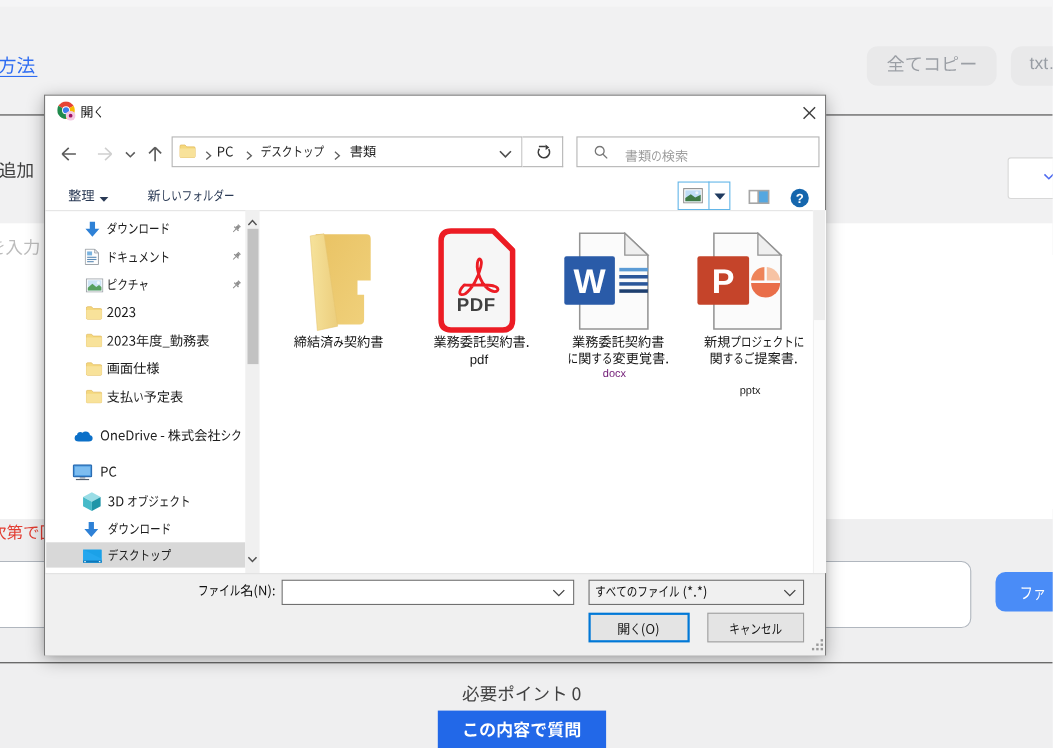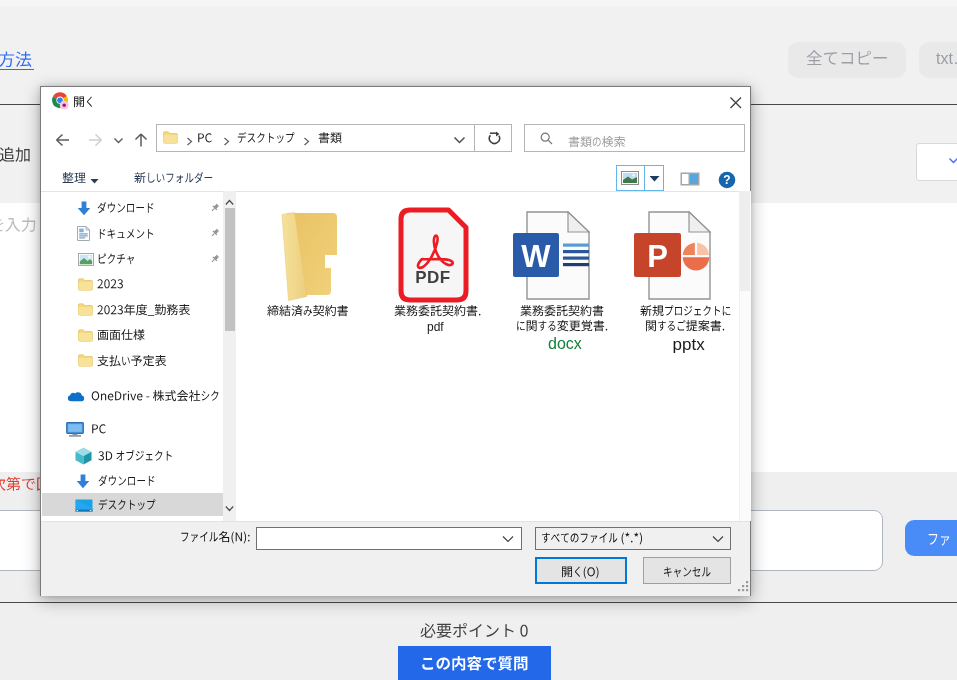--- a/index.html
+++ b/index.html
@@ -310,39 +310,39 @@
 <rect x="51" y="52" width="26" height="3.2" fill="#1e3f6f"></rect>
 <rect x="1" y="22" width="46" height="44" rx="2" fill="#2a5ba8"></rect>
 <text x="24" y="55.5" text-anchor="middle" font-family="Liberation Sans" font-weight="bold" font-size="31" fill="#fff">W</text>
 </svg>
 <svg style="position:absolute;left:479.0px;top:214.8px;overflow:visible" width="86" height="18">
       <path transform="translate(0,13.2)" d="M3.3 -7.1C3.6 -6.7 3.8 -6.2 3.9 -5.9H1.3V-5.1H5.5V-4.3H1.9V-3.6H5.5V-2.7H0.8V-1.9H4.7C3.6 -1.1 2.0 -0.3 0.4 0.0C0.6 0.2 0.9 0.5 1.0 0.8C2.6 0.3 4.4 -0.6 5.5 -1.6V1.0H6.4V-1.7C7.6 -0.6 9.3 0.3 11.0 0.8C11.1 0.6 11.4 0.2 11.6 0.0C10.0 -0.3 8.4 -1.0 7.2 -1.9H11.3V-2.7H6.4V-3.6H10.2V-4.3H6.4V-5.1H10.8V-5.9H8.1C8.3 -6.3 8.6 -6.7 8.8 -7.2L8.8 -7.2H11.2V-7.9H9.4C9.7 -8.4 10.1 -9.1 10.4 -9.7L9.5 -9.9C9.3 -9.4 8.9 -8.6 8.6 -8.1L9.0 -7.9H7.6V-10.1H6.7V-7.9H5.3V-10.1H4.4V-7.9H3.0L3.6 -8.2C3.4 -8.7 3.0 -9.4 2.5 -10.0L1.8 -9.7C2.1 -9.2 2.6 -8.4 2.7 -7.9H0.8V-7.2H3.8ZM7.8 -7.2C7.6 -6.8 7.4 -6.3 7.2 -5.9L7.3 -5.9H4.5L4.8 -6.0C4.8 -6.3 4.5 -6.8 4.2 -7.2Z M19.1 -10.1C18.6 -8.9 17.7 -7.8 16.8 -7.1C17.0 -7.0 17.4 -6.8 17.5 -6.6C17.8 -6.9 18.1 -7.1 18.4 -7.5C18.7 -6.9 19.2 -6.4 19.6 -6.0C19.0 -5.6 18.3 -5.3 17.5 -5.1L17.7 -5.7L17.1 -5.9L17.0 -5.9H16.1L16.5 -6.4C16.3 -6.6 15.9 -6.9 15.5 -7.1C16.3 -7.7 17.0 -8.4 17.5 -9.1L16.9 -9.5L16.8 -9.5H12.7V-8.7H16.1C15.8 -8.3 15.3 -7.8 14.9 -7.5C14.5 -7.7 14.0 -7.9 13.7 -8.1L13.1 -7.5C14.0 -7.1 15.2 -6.4 15.8 -5.9H12.6V-5.1H14.4C13.9 -3.8 13.2 -2.5 12.4 -1.8C12.6 -1.6 12.8 -1.2 12.9 -1.0C13.6 -1.7 14.2 -2.8 14.7 -3.9V-0.1C14.7 0.0 14.6 0.1 14.5 0.1C14.3 0.1 13.8 0.1 13.3 0.1C13.5 0.3 13.6 0.7 13.6 0.9C14.3 0.9 14.8 0.9 15.1 0.8C15.4 0.6 15.5 0.4 15.5 -0.1V-5.1H16.7C16.5 -4.3 16.3 -3.6 16.0 -3.1L16.7 -2.8C16.9 -3.3 17.1 -4.0 17.4 -4.7C17.5 -4.5 17.6 -4.3 17.7 -4.2C18.7 -4.5 19.6 -4.9 20.3 -5.4C21.1 -4.9 22.1 -4.5 23.1 -4.2C23.2 -4.4 23.4 -4.8 23.7 -4.9C22.7 -5.2 21.8 -5.5 21.0 -6.0C21.6 -6.6 22.1 -7.2 22.5 -8.1H23.4V-8.8H19.4C19.6 -9.2 19.8 -9.5 19.9 -9.9ZM19.6 -4.5C19.5 -4.1 19.5 -3.7 19.4 -3.3H17.3V-2.6H19.2C18.8 -1.3 18.1 -0.3 16.4 0.3C16.6 0.4 16.8 0.8 16.9 1.0C18.9 0.2 19.7 -1.0 20.1 -2.6H22.2C22.0 -0.9 21.8 -0.2 21.6 -0.0C21.5 0.1 21.4 0.1 21.2 0.1C21.0 0.1 20.5 0.1 20.0 0.0C20.1 0.3 20.2 0.6 20.2 0.9C20.8 0.9 21.3 0.9 21.6 0.9C21.9 0.9 22.1 0.8 22.3 0.6C22.7 0.2 22.9 -0.7 23.1 -3.0C23.1 -3.1 23.1 -3.3 23.1 -3.3H20.3C20.4 -3.7 20.4 -4.1 20.5 -4.5ZM20.3 -6.5C19.7 -6.9 19.3 -7.5 18.9 -8.1H21.5C21.2 -7.4 20.8 -6.9 20.3 -6.5Z M33.4 -10.1C31.6 -9.7 28.3 -9.4 25.5 -9.3C25.6 -9.2 25.7 -8.8 25.7 -8.6C26.9 -8.7 28.2 -8.7 29.5 -8.8V-7.6H24.7V-6.9H28.5C27.4 -5.9 25.9 -5.2 24.4 -4.8C24.6 -4.6 24.9 -4.3 25.0 -4.1C26.6 -4.6 28.4 -5.6 29.5 -6.8V-4.6L28.7 -4.8C28.5 -4.4 28.2 -4.0 27.9 -3.5H24.6V-2.8H27.3C26.9 -2.1 26.5 -1.5 26.1 -1.1L27.0 -0.8L27.2 -1.1C27.9 -1.0 28.7 -0.8 29.4 -0.6C28.2 -0.2 26.7 0.1 24.7 0.2C24.9 0.4 25.0 0.7 25.1 1.0C27.5 0.8 29.3 0.4 30.6 -0.3C32.2 0.1 33.5 0.5 34.5 1.0L35.1 0.2C34.2 -0.2 32.9 -0.6 31.5 -0.9C32.1 -1.4 32.6 -2.0 32.9 -2.8H35.5V-3.5H28.9L29.5 -4.5V-4.5H30.4V-6.8C31.6 -5.6 33.3 -4.6 35.0 -4.2C35.1 -4.4 35.4 -4.7 35.6 -4.9C34.1 -5.3 32.5 -6.0 31.5 -6.9H35.3V-7.6H30.4V-8.9C31.8 -9.0 33.1 -9.2 34.1 -9.4ZM28.4 -2.8H31.9C31.6 -2.1 31.1 -1.6 30.5 -1.2C29.6 -1.4 28.6 -1.6 27.7 -1.8Z M37.0 -6.4V-5.7H40.8V-6.4ZM37.1 -9.7V-8.9H40.8V-9.7ZM37.0 -4.8V-4.1H40.8V-4.8ZM36.5 -8.1V-7.3H41.2V-8.1ZM41.1 -4.7 41.2 -3.8 43.5 -4.2V-0.6C43.5 0.5 43.8 0.8 44.8 0.8C45.0 0.8 46.2 0.8 46.4 0.8C47.3 0.8 47.5 0.2 47.6 -1.5C47.4 -1.6 47.0 -1.7 46.8 -1.9C46.7 -0.4 46.7 -0.0 46.3 -0.0C46.1 -0.0 45.1 -0.0 44.9 -0.0C44.5 -0.0 44.4 -0.1 44.4 -0.6V-4.3L47.6 -4.8L47.4 -5.7L44.4 -5.2V-8.4C45.4 -8.7 46.3 -8.9 47.0 -9.2L46.2 -9.9C45.1 -9.4 43.1 -8.9 41.3 -8.6C41.4 -8.4 41.6 -8.1 41.6 -7.9C42.2 -8.0 42.9 -8.1 43.5 -8.2V-5.1ZM37.0 -3.2V0.8H37.8V0.3H40.7V-3.2ZM37.8 -2.5H39.9V-0.5H37.8Z M53.5 -3.9V-3.0H48.8V-2.3H53.4C53.1 -1.4 52.0 -0.4 48.5 0.2C48.7 0.4 48.9 0.8 49.0 1.0C52.4 0.4 53.7 -0.6 54.2 -1.7C55.1 -0.1 56.6 0.7 59.0 1.0C59.1 0.7 59.4 0.3 59.6 0.1C57.2 -0.1 55.6 -0.8 54.8 -2.3H59.3V-3.0H54.4V-3.9ZM50.8 -10.1V-9.1H48.9V-8.4H50.8V-7.3H49.0V-6.6H50.8V-5.2L48.6 -4.9L48.7 -4.2C50.1 -4.3 51.9 -4.6 53.7 -4.9L53.7 -5.6L51.7 -5.3V-6.6H53.5V-7.3H51.7V-8.4H53.6V-9.1H51.7V-10.1ZM53.9 -9.5V-8.7H55.6C55.5 -6.8 55.1 -5.5 53.5 -4.8C53.7 -4.6 54.0 -4.3 54.1 -4.1C55.9 -5.0 56.3 -6.5 56.5 -8.7H58.3C58.2 -6.3 58.1 -5.4 57.9 -5.2C57.8 -5.1 57.7 -5.1 57.5 -5.1C57.3 -5.1 56.8 -5.1 56.3 -5.1C56.5 -4.9 56.6 -4.6 56.6 -4.3C57.1 -4.3 57.6 -4.3 57.9 -4.3C58.2 -4.3 58.4 -4.4 58.6 -4.7C58.9 -5.0 59.1 -6.1 59.2 -9.1C59.2 -9.3 59.2 -9.5 59.2 -9.5Z M66.1 -4.9C66.8 -4.1 67.5 -2.9 67.8 -2.1L68.6 -2.5C68.3 -3.3 67.5 -4.5 66.9 -5.3ZM63.7 -3.0C64.0 -2.3 64.4 -1.3 64.5 -0.7L65.2 -1.0C65.1 -1.6 64.7 -2.5 64.4 -3.3ZM61.1 -3.2C60.9 -2.2 60.7 -1.1 60.3 -0.4C60.5 -0.3 60.9 -0.1 61.0 -0.0C61.4 -0.8 61.7 -1.9 61.9 -3.1ZM66.7 -10.1C66.2 -8.5 65.4 -6.9 64.5 -5.9C64.7 -5.8 65.1 -5.5 65.3 -5.4C65.7 -5.8 66.1 -6.4 66.4 -7.1H70.4C70.2 -2.4 70.0 -0.5 69.6 -0.1C69.5 0.0 69.3 0.1 69.1 0.1C68.8 0.1 68.0 0.1 67.2 0.0C67.4 0.3 67.5 0.6 67.5 0.9C68.2 0.9 69.0 1.0 69.4 0.9C69.8 0.9 70.1 0.8 70.4 0.4C70.9 -0.2 71.1 -2.0 71.3 -7.5C71.3 -7.6 71.3 -7.9 71.3 -7.9H66.8C67.1 -8.5 67.4 -9.2 67.6 -9.9ZM60.4 -4.7 60.5 -3.9 62.5 -4.0V1.0H63.3V-4.1L64.3 -4.1C64.4 -3.9 64.5 -3.6 64.6 -3.4L65.3 -3.8C65.1 -4.4 64.6 -5.4 64.1 -6.2L63.4 -5.9C63.6 -5.6 63.8 -5.2 64.0 -4.8L62.1 -4.8C62.9 -5.8 63.9 -7.2 64.6 -8.4L63.8 -8.7C63.5 -8.1 63.0 -7.3 62.5 -6.5C62.3 -6.8 62.1 -7.1 61.8 -7.3C62.2 -8.0 62.7 -9.0 63.1 -9.8L62.3 -10.1C62.1 -9.4 61.7 -8.5 61.3 -7.8L60.9 -8.1L60.5 -7.5C61.0 -7.0 61.7 -6.4 62.0 -5.8C61.8 -5.4 61.5 -5.1 61.2 -4.7Z M75.1 -0.8H81.0V-0.0H75.1ZM75.1 -1.4V-2.1H81.0V-1.4ZM74.2 -2.7V1.0H75.1V0.6H81.0V1.0H81.9V-2.7ZM72.7 -4.0V-3.3H83.3V-4.0H78.4V-4.7H82.5V-5.3H78.4V-6.0H81.9V-7.3H83.3V-8.0H81.9V-9.3H78.4V-10.1H77.5V-9.3H73.9V-8.7H77.5V-8.0H72.7V-7.3H77.5V-6.6H73.8V-6.0H77.5V-5.3H73.5V-4.7H77.5V-4.0ZM78.4 -8.7H81.0V-8.0H78.4ZM78.4 -6.6V-7.3H81.0V-6.6Z" fill="#1a1a1a"></path>
     </svg>
 <svg style="position:absolute;left:474.9px;top:229.8px;overflow:visible" width="94" height="18">
       <path transform="translate(0,13.2)" d="M4.4 -8.1V-7.1C5.4 -7.0 7.3 -7.0 8.3 -7.1V-8.1C7.4 -7.9 5.4 -7.9 4.4 -8.1ZM4.8 -3.2 4.1 -3.3C4.0 -2.7 3.9 -2.3 3.9 -1.9C3.9 -0.8 4.6 -0.1 6.2 -0.1C7.2 -0.1 8.0 -0.2 8.6 -0.3L8.6 -1.3C7.8 -1.1 7.1 -1.0 6.2 -1.0C4.9 -1.0 4.6 -1.6 4.6 -2.1C4.6 -2.4 4.7 -2.8 4.8 -3.2ZM2.5 -9.0 1.7 -9.1C1.7 -8.9 1.7 -8.5 1.6 -8.3C1.5 -7.3 1.2 -5.2 1.2 -3.5C1.2 -1.8 1.4 -0.5 1.5 0.4L2.2 0.3C2.2 0.2 2.2 0.0 2.2 -0.1C2.2 -0.2 2.2 -0.4 2.3 -0.6C2.3 -1.2 2.7 -2.5 2.9 -3.3L2.5 -3.7C2.4 -3.2 2.1 -2.5 2.0 -1.9C1.9 -2.5 1.9 -3.0 1.9 -3.6C1.9 -5.0 2.2 -7.1 2.4 -8.2C2.4 -8.4 2.5 -8.8 2.5 -9.0Z M20.1 -9.6H16.1V-5.7H19.7V-0.1C19.7 0.0 19.7 0.1 19.5 0.1L18.4 0.1C18.5 -0.1 18.6 -0.2 18.7 -0.3C17.5 -0.5 16.6 -1.1 16.1 -2.0H18.7V-2.7H15.9V-2.8V-3.6H18.5V-4.3H17.1L17.7 -5.3L16.9 -5.5C16.8 -5.2 16.5 -4.7 16.3 -4.3H14.8C14.7 -4.6 14.4 -5.1 14.1 -5.5L13.4 -5.3C13.6 -5.0 13.8 -4.6 14.0 -4.3H12.7V-3.6H15.1V-2.8V-2.7H12.5V-2.0H15.0C14.7 -1.4 14.1 -0.7 12.3 -0.2C12.5 -0.0 12.8 0.2 12.9 0.4C14.5 -0.1 15.2 -0.8 15.6 -1.4C16.2 -0.6 17.1 0.1 18.2 0.4L18.3 0.2C18.4 0.4 18.6 0.7 18.6 1.0C19.3 1.0 19.9 0.9 20.2 0.8C20.5 0.6 20.6 0.4 20.6 -0.1V-9.6ZM14.2 -7.3V-6.3H11.6V-7.3ZM14.2 -8.0H11.6V-8.9H14.2ZM19.7 -7.3V-6.3H17.0V-7.3ZM19.7 -8.0H17.0V-8.9H19.7ZM10.7 -9.6V1.0H11.6V-5.7H15.0V-9.6Z M27.1 -4.5C27.1 -3.3 26.8 -2.8 26.2 -2.8C25.7 -2.8 25.2 -3.2 25.2 -4.0C25.2 -4.7 25.7 -5.2 26.2 -5.2C26.6 -5.2 26.9 -5.0 27.1 -4.5ZM22.5 -7.8 22.5 -6.9C23.7 -7.0 25.4 -7.1 26.8 -7.1L26.8 -5.9C26.6 -6.0 26.4 -6.0 26.2 -6.0C25.3 -6.0 24.5 -5.1 24.5 -3.9C24.5 -2.6 25.3 -1.9 26.1 -1.9C26.4 -1.9 26.7 -2.1 26.9 -2.3C26.5 -1.2 25.7 -0.5 24.4 -0.1L25.0 0.6C27.3 -0.2 27.9 -2.0 27.9 -3.6C27.9 -4.2 27.8 -4.7 27.6 -5.1L27.6 -7.1H27.7C29.1 -7.1 30.0 -7.1 30.5 -7.1L30.5 -8.0C30.1 -8.0 28.9 -8.0 27.7 -8.0H27.6L27.6 -8.7C27.6 -8.9 27.6 -9.4 27.6 -9.5H26.7C26.8 -9.4 26.8 -9.1 26.8 -8.7L26.8 -8.0C25.4 -7.9 23.6 -7.9 22.5 -7.8Z M36.8 -0.4C36.5 -0.3 36.3 -0.3 36.0 -0.3C35.2 -0.3 34.7 -0.7 34.7 -1.3C34.7 -1.7 35.0 -2.0 35.5 -2.0C36.2 -2.0 36.7 -1.3 36.8 -0.4ZM33.5 -8.8 33.5 -7.8C33.7 -7.9 33.9 -7.9 34.1 -7.9C34.7 -8.0 36.6 -8.1 37.1 -8.1C36.6 -7.5 35.4 -6.3 34.9 -5.7C34.3 -5.1 33.1 -3.9 32.3 -3.0L32.8 -2.3C34.0 -3.9 34.9 -4.7 36.5 -4.7C37.7 -4.7 38.6 -3.9 38.6 -2.7C38.6 -1.7 38.2 -1.0 37.4 -0.6C37.3 -1.8 36.7 -2.7 35.5 -2.7C34.6 -2.7 34.0 -2.0 34.0 -1.2C34.0 -0.2 34.8 0.5 36.1 0.5C38.2 0.5 39.4 -0.7 39.4 -2.7C39.4 -4.3 38.3 -5.5 36.7 -5.5C36.2 -5.5 35.8 -5.4 35.3 -5.2C36.1 -6.0 37.4 -7.4 37.9 -7.9C38.1 -8.0 38.2 -8.2 38.4 -8.4L38.0 -9.0C37.9 -9.0 37.7 -9.0 37.5 -9.0C37.0 -8.9 34.7 -8.8 34.2 -8.8C34.0 -8.8 33.7 -8.8 33.5 -8.8Z M49.4 -7.1C50.2 -6.3 51.1 -5.3 51.5 -4.7L52.3 -5.1C51.9 -5.8 50.9 -6.8 50.1 -7.5ZM43.4 -7.4C43.0 -6.7 42.2 -5.8 41.3 -5.3C41.5 -5.2 41.8 -4.9 42.0 -4.8C42.9 -5.3 43.7 -6.3 44.2 -7.2ZM46.3 -10.1V-8.9H41.6V-8.0H45.4V-8.0C45.4 -7.0 45.3 -5.6 43.5 -4.6C43.7 -4.5 44.1 -4.2 44.2 -4.0C46.1 -5.1 46.3 -6.7 46.3 -8.0V-8.0H48.0V-5.4C48.0 -5.3 47.9 -5.2 47.7 -5.2C47.6 -5.2 47.1 -5.2 46.5 -5.2C46.6 -5.0 46.7 -4.7 46.7 -4.4C47.5 -4.4 48.1 -4.4 48.4 -4.6C48.7 -4.7 48.8 -4.9 48.8 -5.4V-8.0H52.1V-8.9H47.3V-10.1ZM45.5 -4.7C44.8 -3.7 43.5 -2.7 41.7 -1.9C41.8 -1.8 42.1 -1.5 42.2 -1.3C43.0 -1.6 43.7 -2.0 44.3 -2.4C44.8 -1.8 45.3 -1.3 46.0 -0.9C44.6 -0.3 43.0 0.0 41.4 0.2C41.5 0.4 41.7 0.8 41.8 1.0C43.6 0.7 45.3 0.3 46.8 -0.4C48.2 0.3 49.9 0.8 51.8 1.0C51.9 0.7 52.1 0.4 52.3 0.1C50.6 0.0 49.0 -0.3 47.8 -0.9C48.8 -1.5 49.7 -2.3 50.3 -3.4L49.8 -3.8L49.6 -3.7H45.8C46.1 -4.0 46.3 -4.2 46.5 -4.5ZM45.0 -2.9 45.0 -3.0H49.0C48.5 -2.3 47.7 -1.8 46.9 -1.3C46.1 -1.8 45.4 -2.3 45.0 -2.9Z M55.8 -2.9 55.1 -2.5C55.5 -1.8 56.0 -1.3 56.6 -0.9C55.8 -0.4 54.8 -0.1 53.4 0.2C53.6 0.4 53.8 0.8 53.9 1.0C55.5 0.6 56.6 0.2 57.4 -0.3C59.0 0.5 61.2 0.8 64.0 0.9C64.1 0.6 64.3 0.2 64.4 0.0C61.7 -0.0 59.7 -0.2 58.1 -0.9C58.7 -1.5 59.1 -2.2 59.2 -3.0H63.3V-7.6H59.3V-8.6H64.0V-9.4H53.6V-8.6H58.4V-7.6H54.7V-3.0H58.3C58.1 -2.4 57.8 -1.8 57.3 -1.4C56.7 -1.8 56.2 -2.2 55.8 -2.9ZM55.5 -4.9H58.4V-4.5C58.4 -4.2 58.4 -3.9 58.4 -3.7H55.5ZM59.3 -3.7C59.3 -3.9 59.3 -4.2 59.3 -4.4V-4.9H62.4V-3.7ZM55.5 -6.9H58.4V-5.7H55.5ZM59.3 -6.9H62.4V-5.7H59.3Z M68.4 -4.5H73.3V-3.7H68.4ZM68.4 -3.1H73.3V-2.2H68.4ZM68.4 -5.9H73.3V-5.1H68.4ZM67.5 -6.6V-1.6H69.0C68.7 -0.6 67.8 -0.1 65.3 0.2C65.5 0.4 65.7 0.8 65.8 1.0C68.6 0.6 69.6 -0.1 69.9 -1.6H71.6V-0.2C71.6 0.6 71.9 0.9 73.0 0.9C73.3 0.9 74.7 0.9 75.0 0.9C75.9 0.9 76.2 0.6 76.3 -0.9C76.0 -1.0 75.6 -1.1 75.5 -1.2C75.4 -0.1 75.3 0.1 74.9 0.1C74.6 0.1 73.4 0.1 73.1 0.1C72.6 0.1 72.5 0.0 72.5 -0.2V-1.6H74.2V-6.6ZM69.7 -9.8C70.1 -9.3 70.4 -8.6 70.6 -8.2H68.1L68.5 -8.4C68.3 -8.8 67.8 -9.5 67.4 -9.9L66.6 -9.5C67.0 -9.1 67.4 -8.6 67.7 -8.2H65.8V-5.8H66.7V-7.4H75.0V-5.8H75.9V-8.2H73.8C74.2 -8.6 74.7 -9.1 75.0 -9.7L74.1 -10.0C73.8 -9.4 73.3 -8.7 72.8 -8.2H70.6L71.4 -8.5C71.2 -8.9 70.8 -9.6 70.5 -10.1Z M79.9 -0.8H85.8V-0.0H79.9ZM79.9 -1.4V-2.1H85.8V-1.4ZM79.0 -2.7V1.0H79.9V0.6H85.8V1.0H86.7V-2.7ZM77.5 -4.0V-3.3H88.1V-4.0H83.2V-4.7H87.3V-5.3H83.2V-6.0H86.7V-7.3H88.1V-8.0H86.7V-9.3H83.2V-10.1H82.3V-9.3H78.7V-8.7H82.3V-8.0H77.5V-7.3H82.3V-6.6H78.6V-6.0H82.3V-5.3H78.3V-4.7H82.3V-4.0ZM83.2 -8.7H85.8V-8.0H83.2ZM83.2 -6.6V-7.3H85.8V-6.6Z M90.5 0.2C90.9 0.2 91.3 -0.2 91.3 -0.7C91.3 -1.2 90.9 -1.5 90.5 -1.5C90.0 -1.5 89.7 -1.2 89.7 -0.7C89.7 -0.2 90.0 0.2 90.5 0.2Z" fill="#1a1a1a"></path>
     </svg>
-<div class="abs" style="left:507px;top:248px;width:40px;font-size:16px;color:#15803d;">docx</div>
+<div class="abs" style="left:507px;top:248px;width:40px;font-size:10px;color:#701a75;">docx</div>
 <svg class="abs" style="left:592px;top:124px" width="84" height="92" viewBox="0 0 84 92">
 <path d="M16,1 H56 L77,21 V88 H16 Z" fill="#fbfbfb" stroke="#949494" stroke-width="1.4"></path>
 <path d="M56,1 V21 H77 Z" fill="#efefef" stroke="#949494" stroke-width="1.2"></path>
 <g transform="translate(63,45)">
 <path d="M-13.2,1.2 A13.2,13.2 0 0 0 13.2,1.2 Z" fill="#e96e49"></path>
 <path d="M-1.1,-13.2 A13.2,13.2 0 0 0 -13.2,-1.1 L-1.1,-1.1 Z" fill="#ee8459"></path>
 <path d="M1.1,-13.2 A13.2,13.2 0 0 1 13.2,-1.1 L1.1,-1.1 Z" fill="#f7c3a4"></path>
 </g>
 <rect x="1" y="22" width="47" height="44" rx="2" fill="#c5442a"></rect>
 <text x="24.5" y="55.5" text-anchor="middle" font-family="Liberation Sans" font-weight="bold" font-size="31" fill="#fff">P</text>
 </svg>
 <svg style="position:absolute;left:598.9px;top:214.8px;overflow:visible" width="93" height="18">
       <path transform="translate(0,13.2)" d="M1.5 -7.8C1.7 -7.3 1.9 -6.6 1.9 -6.1L2.7 -6.3C2.6 -6.8 2.4 -7.5 2.2 -8.0ZM4.5 -8.0C4.4 -7.5 4.1 -6.8 3.9 -6.3L4.7 -6.1C4.9 -6.6 5.1 -7.2 5.4 -7.8ZM10.6 -9.9C9.9 -9.6 8.5 -9.2 7.3 -8.9L6.6 -9.1V-4.9C6.6 -3.2 6.5 -1.1 4.9 0.4C5.1 0.5 5.4 0.8 5.6 1.0C7.2 -0.7 7.5 -3.1 7.5 -4.9V-5.2H9.3V0.9H10.2V-5.2H11.5V-6.0H7.5V-8.2C8.8 -8.4 10.3 -8.8 11.4 -9.3ZM3.0 -10.0V-8.8H0.7V-8.1H6.0V-8.8H3.8V-10.0ZM0.6 -6.1V-5.3H3.0V-4.1H0.6V-3.3H2.8C2.2 -2.2 1.2 -1.1 0.3 -0.6C0.5 -0.4 0.8 -0.1 0.9 0.1C1.6 -0.5 2.4 -1.3 3.0 -2.2V0.9H3.8V-2.1C4.3 -1.7 4.9 -1.1 5.2 -0.8L5.7 -1.5C5.5 -1.7 4.3 -2.7 3.8 -3.0V-3.3H6.1V-4.1H3.8V-5.3H6.2V-6.1Z M18.6 -6.9H22.0V-5.7H18.6ZM18.6 -4.9H22.0V-3.7H18.6ZM18.6 -8.8H22.0V-7.6H18.6ZM14.5 -10.0V-8.1H12.8V-7.3H14.5V-5.8V-5.3H12.5V-4.5H14.5C14.4 -2.8 14.0 -1.0 12.5 0.2C12.7 0.3 12.9 0.6 13.1 0.8C14.3 -0.2 14.8 -1.5 15.1 -2.9C15.7 -2.2 16.4 -1.3 16.7 -0.8L17.3 -1.5C17.0 -1.9 15.8 -3.3 15.3 -3.8L15.3 -4.5H17.3V-5.3H15.4V-5.8V-7.3H17.1V-8.1H15.4V-10.0ZM17.7 -9.6V-2.9H18.7C18.5 -1.4 18.0 -0.3 16.1 0.3C16.3 0.4 16.6 0.7 16.7 0.9C18.7 0.2 19.3 -1.1 19.5 -2.9H20.6V-0.4C20.6 0.5 20.8 0.7 21.6 0.7C21.8 0.7 22.4 0.7 22.6 0.7C23.3 0.7 23.5 0.3 23.6 -1.3C23.4 -1.4 23.0 -1.5 22.8 -1.6C22.8 -0.2 22.8 -0.0 22.5 -0.0C22.4 -0.0 21.8 -0.0 21.7 -0.0C21.5 -0.0 21.4 -0.1 21.4 -0.4V-2.9H22.9V-9.6Z M31.7 -8.6C31.7 -9.1 32.0 -9.4 32.4 -9.4C32.7 -9.4 33.0 -9.1 33.0 -8.6C33.0 -8.2 32.7 -7.8 32.4 -7.8C32.0 -7.8 31.7 -8.2 31.7 -8.6ZM31.3 -8.6C31.3 -8.5 31.3 -8.4 31.3 -8.2L31.0 -8.2C30.6 -8.2 26.8 -8.2 26.2 -8.2C25.9 -8.2 25.5 -8.3 25.2 -8.3V-7.2C25.5 -7.2 25.8 -7.3 26.2 -7.3C26.8 -7.3 30.6 -7.3 31.1 -7.3C31.0 -6.1 30.5 -4.5 29.9 -3.4C29.1 -2.1 28.0 -1.1 26.1 -0.5L26.8 0.4C28.5 -0.3 29.7 -1.4 30.5 -2.8C31.3 -4.0 31.8 -6.0 32.0 -7.2L32.0 -7.3C32.1 -7.3 32.2 -7.3 32.4 -7.3C33.0 -7.3 33.4 -7.9 33.4 -8.6C33.4 -9.4 33.0 -10.0 32.4 -10.0C31.8 -10.0 31.3 -9.4 31.3 -8.6Z M35.0 -8.2C35.0 -7.9 35.0 -7.6 35.0 -7.3C35.0 -6.8 35.0 -1.9 35.0 -1.4C35.0 -1.0 35.0 -0.1 35.0 0.1H35.8L35.8 -0.6H41.0L41.0 0.1H41.9C41.8 -0.0 41.8 -1.0 41.8 -1.4C41.8 -1.8 41.8 -6.7 41.8 -7.3C41.8 -7.6 41.8 -7.9 41.9 -8.2C41.6 -8.2 41.2 -8.2 41.0 -8.2C40.5 -8.2 36.4 -8.2 35.9 -8.2C35.6 -8.2 35.4 -8.2 35.0 -8.2ZM35.8 -1.5V-7.2H41.0V-1.5Z M50.1 -9.0 49.5 -8.7C49.9 -8.1 50.2 -7.4 50.4 -6.8L51.0 -7.1C50.7 -7.7 50.3 -8.5 50.1 -9.0ZM51.3 -9.5 50.8 -9.2C51.1 -8.7 51.4 -8.0 51.7 -7.4L52.3 -7.7C52.0 -8.2 51.6 -9.1 51.3 -9.5ZM46.0 -9.1 45.5 -8.3C46.1 -7.9 47.1 -7.1 47.6 -6.6L48.1 -7.4C47.6 -7.8 46.5 -8.7 46.0 -9.1ZM44.5 -0.6 45.0 0.4C45.9 0.2 47.2 -0.4 48.2 -1.1C49.7 -2.2 51.0 -3.7 51.8 -5.4L51.4 -6.3C50.6 -4.7 49.3 -3.1 47.8 -1.9C46.8 -1.3 45.6 -0.8 44.5 -0.6ZM44.5 -6.4 44.1 -5.6C44.7 -5.2 45.7 -4.4 46.2 -4.0L46.6 -4.8C46.2 -5.2 45.1 -6.0 44.5 -6.4Z M54.3 -0.9V0.1C54.5 0.1 54.8 0.0 55.0 0.0H60.3C60.4 0.0 60.7 0.1 60.9 0.1V-0.9C60.7 -0.9 60.5 -0.9 60.3 -0.9H58.0V-5.3H59.8C60.1 -5.3 60.3 -5.3 60.5 -5.2V-6.2C60.3 -6.2 60.1 -6.2 59.8 -6.2H55.4C55.3 -6.2 55.0 -6.2 54.8 -6.2V-5.2C55.0 -5.3 55.3 -5.3 55.4 -5.3H57.2V-0.9H55.0C54.8 -0.9 54.5 -0.9 54.3 -0.9Z M67.6 -9.3 66.7 -9.7C66.6 -9.4 66.5 -8.9 66.4 -8.7C66.0 -7.7 65.0 -5.9 63.4 -4.7L64.0 -4.1C65.1 -4.9 65.9 -6.0 66.4 -7.0H69.7C69.5 -5.9 68.9 -4.4 68.2 -3.3C67.3 -2.0 66.1 -0.9 64.3 -0.3L65.0 0.5C66.8 -0.3 68.0 -1.4 68.8 -2.7C69.7 -4.0 70.3 -5.7 70.6 -6.9C70.6 -7.1 70.7 -7.3 70.8 -7.5L70.1 -8.0C70.0 -7.9 69.8 -7.9 69.5 -7.9H66.9L67.1 -8.4C67.2 -8.6 67.4 -9.0 67.6 -9.3Z M75.2 -1.1C75.2 -0.6 75.2 -0.0 75.2 0.4H76.1C76.1 -0.0 76.0 -0.7 76.0 -1.1L76.0 -5.0C77.1 -4.6 78.8 -3.8 79.8 -3.1L80.1 -4.1C79.1 -4.7 77.3 -5.6 76.0 -6.1V-8.0C76.0 -8.4 76.1 -8.9 76.1 -9.3H75.2C75.2 -8.9 75.2 -8.4 75.2 -8.0C75.2 -7.0 75.2 -1.7 75.2 -1.1Z M86.0 -8.1V-7.1C87.0 -7.0 88.9 -7.0 89.9 -7.1V-8.1C89.0 -7.9 87.0 -7.9 86.0 -8.1ZM86.4 -3.2 85.7 -3.3C85.6 -2.7 85.5 -2.3 85.5 -1.9C85.5 -0.8 86.2 -0.1 87.8 -0.1C88.8 -0.1 89.6 -0.2 90.2 -0.3L90.2 -1.3C89.4 -1.1 88.7 -1.0 87.8 -1.0C86.5 -1.0 86.2 -1.6 86.2 -2.1C86.2 -2.4 86.3 -2.8 86.4 -3.2ZM84.1 -9.0 83.3 -9.1C83.3 -8.9 83.3 -8.5 83.2 -8.3C83.1 -7.3 82.8 -5.2 82.8 -3.5C82.8 -1.8 83.0 -0.5 83.1 0.4L83.8 0.3C83.8 0.2 83.8 0.0 83.8 -0.1C83.8 -0.2 83.8 -0.4 83.9 -0.6C83.9 -1.2 84.3 -2.5 84.5 -3.3L84.1 -3.7C84.0 -3.2 83.7 -2.5 83.6 -1.9C83.5 -2.5 83.5 -3.0 83.5 -3.6C83.5 -5.0 83.8 -7.1 84.0 -8.2C84.0 -8.4 84.1 -8.8 84.1 -9.0Z" fill="#1a1a1a"></path>
     </svg>
 <svg style="position:absolute;left:604.4px;top:229.8px;overflow:visible" width="82" height="18">
       <path transform="translate(0,13.2)" d="M10.5 -9.6H6.5V-5.7H10.1V-0.1C10.1 0.0 10.1 0.1 9.9 0.1L8.8 0.1C8.9 -0.1 9.0 -0.2 9.1 -0.3C7.9 -0.5 7.0 -1.1 6.5 -2.0H9.1V-2.7H6.3V-2.8V-3.6H8.9V-4.3H7.5L8.1 -5.3L7.3 -5.5C7.2 -5.2 6.9 -4.7 6.7 -4.3H5.2C5.1 -4.6 4.8 -5.1 4.5 -5.5L3.8 -5.3C4.0 -5.0 4.2 -4.6 4.4 -4.3H3.1V-3.6H5.5V-2.8V-2.7H2.9V-2.0H5.4C5.1 -1.4 4.5 -0.7 2.7 -0.2C2.9 -0.0 3.2 0.2 3.3 0.4C4.9 -0.1 5.6 -0.8 6.0 -1.4C6.6 -0.6 7.5 0.1 8.6 0.4L8.7 0.2C8.8 0.4 9.0 0.7 9.0 1.0C9.7 1.0 10.3 0.9 10.6 0.8C10.9 0.6 11.0 0.4 11.0 -0.1V-9.6ZM4.6 -7.3V-6.3H2.0V-7.3ZM4.6 -8.0H2.0V-8.9H4.6ZM10.1 -7.3V-6.3H7.4V-7.3ZM10.1 -8.0H7.4V-8.9H10.1ZM1.1 -9.6V1.0H2.0V-5.7H5.4V-9.6Z M17.5 -4.5C17.5 -3.3 17.2 -2.8 16.6 -2.8C16.1 -2.8 15.6 -3.2 15.6 -4.0C15.6 -4.7 16.1 -5.2 16.6 -5.2C17.0 -5.2 17.3 -5.0 17.5 -4.5ZM12.9 -7.8 12.9 -6.9C14.1 -7.0 15.8 -7.1 17.2 -7.1L17.2 -5.9C17.0 -6.0 16.8 -6.0 16.6 -6.0C15.7 -6.0 14.9 -5.1 14.9 -3.9C14.9 -2.6 15.7 -1.9 16.5 -1.9C16.8 -1.9 17.1 -2.1 17.3 -2.3C16.9 -1.2 16.1 -0.5 14.8 -0.1L15.4 0.6C17.7 -0.2 18.3 -2.0 18.3 -3.6C18.3 -4.2 18.2 -4.7 18.0 -5.1L18.0 -7.1H18.1C19.5 -7.1 20.4 -7.1 20.9 -7.1L20.9 -8.0C20.5 -8.0 19.3 -8.0 18.1 -8.0H18.0L18.0 -8.7C18.0 -8.9 18.0 -9.4 18.0 -9.5H17.1C17.2 -9.4 17.2 -9.1 17.2 -8.7L17.2 -8.0C15.8 -7.9 14.0 -7.9 12.9 -7.8Z M27.2 -0.4C26.9 -0.3 26.7 -0.3 26.4 -0.3C25.6 -0.3 25.1 -0.7 25.1 -1.3C25.1 -1.7 25.4 -2.0 25.9 -2.0C26.6 -2.0 27.1 -1.3 27.2 -0.4ZM23.9 -8.8 23.9 -7.8C24.1 -7.9 24.3 -7.9 24.5 -7.9C25.1 -8.0 27.0 -8.1 27.5 -8.1C27.0 -7.5 25.8 -6.3 25.3 -5.7C24.7 -5.1 23.5 -3.9 22.7 -3.0L23.2 -2.3C24.4 -3.9 25.3 -4.7 26.9 -4.7C28.1 -4.7 29.0 -3.9 29.0 -2.7C29.0 -1.7 28.6 -1.0 27.8 -0.6C27.7 -1.8 27.1 -2.7 25.9 -2.7C25.0 -2.7 24.4 -2.0 24.4 -1.2C24.4 -0.2 25.2 0.5 26.5 0.5C28.6 0.5 29.8 -0.7 29.8 -2.7C29.8 -4.3 28.7 -5.5 27.1 -5.5C26.6 -5.5 26.2 -5.4 25.7 -5.2C26.5 -6.0 27.8 -7.4 28.3 -7.9C28.5 -8.0 28.6 -8.2 28.8 -8.4L28.4 -9.0C28.3 -9.0 28.1 -9.0 27.9 -9.0C27.4 -8.9 25.1 -8.8 24.6 -8.8C24.4 -8.8 24.1 -8.8 23.9 -8.8Z M33.3 -8.3V-7.3C34.0 -7.2 34.9 -7.2 35.8 -7.2C36.7 -7.2 37.8 -7.3 38.4 -7.3V-8.3C37.7 -8.2 36.7 -8.1 35.8 -8.1C34.9 -8.1 34.0 -8.2 33.3 -8.3ZM33.7 -3.5 32.9 -3.6C32.8 -3.1 32.7 -2.5 32.7 -1.9C32.7 -0.4 33.8 0.4 35.8 0.4C37.1 0.4 38.4 0.2 39.0 0.0L39.0 -1.0C38.3 -0.7 37.1 -0.6 35.8 -0.6C34.2 -0.6 33.5 -1.2 33.5 -2.1C33.5 -2.5 33.5 -3.0 33.7 -3.5ZM38.7 -9.6 38.2 -9.4C38.4 -8.9 38.8 -8.2 38.9 -7.7L39.5 -8.0C39.3 -8.5 38.9 -9.2 38.7 -9.6ZM39.7 -10.1 39.2 -9.8C39.5 -9.4 39.8 -8.7 40.0 -8.2L40.6 -8.5C40.4 -8.9 40.0 -9.7 39.7 -10.1Z M46.5 -7.4H50.5V-6.5H46.5ZM46.5 -9.0H50.5V-8.1H46.5ZM45.7 -9.7V-5.8H51.4V-9.7ZM45.9 -3.6C45.8 -1.8 45.2 -0.4 44.1 0.4C44.3 0.5 44.7 0.8 44.8 1.0C45.5 0.4 45.9 -0.3 46.3 -1.2C47.1 0.4 48.3 0.8 50.1 0.8H52.2C52.2 0.5 52.3 0.2 52.5 -0.0C52.0 -0.0 50.4 -0.0 50.1 -0.0C49.7 -0.0 49.3 -0.0 49.0 -0.1V-2.0H51.5V-2.7H49.0V-4.1H52.1V-4.9H45.2V-4.1H48.1V-0.3C47.4 -0.6 46.9 -1.2 46.5 -2.2C46.6 -2.6 46.7 -3.0 46.8 -3.5ZM42.8 -10.1V-7.7H41.3V-6.8H42.8V-4.2C42.2 -4.0 41.6 -3.8 41.1 -3.7L41.4 -2.8L42.8 -3.3V-0.2C42.8 0.0 42.7 0.0 42.6 0.0C42.4 0.1 42.0 0.1 41.4 0.0C41.5 0.3 41.7 0.7 41.7 0.9C42.4 0.9 42.9 0.9 43.2 0.7C43.5 0.6 43.6 0.3 43.6 -0.2V-3.6L44.9 -4.0L44.8 -4.8L43.6 -4.4V-6.8H44.9V-7.7H43.6V-10.1Z M53.8 -9.2V-7.5H54.6V-8.4H63.0V-7.5H63.9V-9.2H59.2V-10.1H58.3V-9.2ZM53.4 -2.8V-2.0H57.6C56.5 -1.1 54.8 -0.3 53.2 0.1C53.4 0.2 53.7 0.6 53.8 0.8C55.4 0.4 57.2 -0.6 58.3 -1.7V0.9H59.2V-1.8C60.4 -0.6 62.2 0.4 63.9 0.8C64.0 0.6 64.3 0.2 64.5 0.1C62.8 -0.3 61.1 -1.1 60.0 -2.0H64.2V-2.8H59.2V-3.8H58.3V-2.8ZM57.7 -8.3 56.9 -7.2H53.6V-6.4H56.3C55.9 -5.9 55.5 -5.4 55.2 -5.1L56.0 -4.8L56.3 -5.1C56.9 -5.0 57.6 -4.8 58.2 -4.6C57.2 -4.3 55.8 -4.1 54.0 -4.0C54.1 -3.8 54.2 -3.5 54.2 -3.3C56.6 -3.5 58.3 -3.8 59.5 -4.3C60.8 -3.9 62.1 -3.6 62.9 -3.2L63.4 -3.9C62.7 -4.2 61.6 -4.5 60.4 -4.8C61.0 -5.3 61.4 -5.8 61.7 -6.4H64.0V-7.2H57.9L58.6 -8.0ZM57.3 -6.4H60.7C60.4 -5.9 60.0 -5.4 59.4 -5.1C58.5 -5.3 57.6 -5.5 56.7 -5.7Z M67.9 -0.8H73.8V-0.0H67.9ZM67.9 -1.4V-2.1H73.8V-1.4ZM67.0 -2.7V1.0H67.9V0.6H73.8V1.0H74.7V-2.7ZM65.5 -4.0V-3.3H76.1V-4.0H71.2V-4.7H75.3V-5.3H71.2V-6.0H74.7V-7.3H76.1V-8.0H74.7V-9.3H71.2V-10.1H70.3V-9.3H66.7V-8.7H70.3V-8.0H65.5V-7.3H70.3V-6.6H66.6V-6.0H70.3V-5.3H66.3V-4.7H70.3V-4.0ZM71.2 -8.7H73.8V-8.0H71.2ZM71.2 -6.6V-7.3H73.8V-6.6Z M78.5 0.2C78.9 0.2 79.3 -0.2 79.3 -0.7C79.3 -1.2 78.9 -1.5 78.5 -1.5C78.0 -1.5 77.7 -1.2 77.7 -0.7C77.7 -0.2 78.0 0.2 78.5 0.2Z" fill="#1a1a1a"></path>
     </svg>
-<div class="abs" style="left:631.5px;top:248px;width:40px;font-size:17px;color:#1a1a1a;">pptx</div>
+<div class="abs" style="left:631.5px;top:263px;width:40px;font-size:10px;color:#1a1a1a;">pptx</div>
 <div class="abs" style="left:0px;top:434px;width:709px;height:74px;background:#f0f0f0;border-top:1px solid #e2e2e2;"></div>
 <svg style="position:absolute;left:138.5px;top:441.3px;overflow:visible" width="72" height="18">
       <path transform="translate(0,13.2)" d="M8.3 -8.0 7.7 -8.4C7.5 -8.4 7.3 -8.4 7.2 -8.4C6.7 -8.4 2.9 -8.4 2.4 -8.4C2.0 -8.4 1.7 -8.4 1.4 -8.5V-7.4C1.6 -7.4 2.0 -7.4 2.4 -7.4C2.9 -7.4 6.7 -7.4 7.3 -7.4C7.1 -6.3 6.7 -4.6 6.0 -3.5C5.2 -2.2 4.1 -1.2 2.3 -0.6L2.9 0.3C4.7 -0.4 5.8 -1.5 6.7 -3.0C7.4 -4.2 7.9 -6.1 8.1 -7.4C8.2 -7.6 8.2 -7.8 8.3 -8.0Z M17.9 -6.1 17.5 -6.6C17.3 -6.5 17.1 -6.5 16.9 -6.5C16.5 -6.5 12.6 -6.5 12.2 -6.5C11.9 -6.5 11.6 -6.5 11.3 -6.6V-5.6C11.6 -5.6 11.9 -5.6 12.2 -5.6C12.6 -5.6 16.3 -5.6 16.8 -5.6C16.5 -5.0 15.8 -4.0 15.1 -3.5L15.8 -2.9C16.6 -3.7 17.4 -5.2 17.7 -5.7C17.8 -5.8 17.8 -6.0 17.9 -6.1ZM14.7 -4.8H13.8C13.9 -4.6 13.9 -4.3 13.9 -4.1C13.9 -2.5 13.7 -1.2 12.4 -0.1C12.2 0.1 12.0 0.2 11.8 0.3L12.4 0.9C14.5 -0.5 14.7 -2.3 14.7 -4.8Z M20.0 -4.3 20.4 -3.4C21.7 -3.9 23.1 -4.6 24.1 -5.4V-0.9C24.1 -0.5 24.0 0.1 24.0 0.4H25.0C24.9 0.1 24.9 -0.5 24.9 -0.9V-6.0C25.9 -6.8 26.8 -7.7 27.5 -8.7L26.8 -9.4C26.2 -8.4 25.2 -7.4 24.2 -6.6C23.2 -5.7 21.7 -4.9 20.0 -4.3Z M33.8 -0.3 34.3 0.3C34.4 0.2 34.5 0.1 34.7 0.0C35.8 -0.7 37.1 -1.9 37.9 -3.3L37.5 -4.1C36.7 -2.8 35.6 -1.7 34.7 -1.2C34.7 -1.6 34.7 -7.4 34.7 -8.1C34.7 -8.6 34.7 -8.9 34.7 -9.0H33.8C33.8 -8.9 33.9 -8.6 33.9 -8.1C33.9 -7.4 33.9 -1.5 33.9 -0.9C33.9 -0.7 33.9 -0.4 33.8 -0.3ZM29.4 -0.3 30.2 0.3C31.0 -0.5 31.6 -1.7 31.9 -3.0C32.1 -4.2 32.2 -6.8 32.2 -8.1C32.2 -8.5 32.2 -8.8 32.2 -9.0H31.3C31.4 -8.7 31.4 -8.4 31.4 -8.1C31.4 -6.8 31.4 -4.4 31.1 -3.3C30.8 -2.1 30.2 -1.0 29.4 -0.3Z M42.9 -10.1C42.2 -8.8 40.8 -7.3 38.9 -6.2C39.1 -6.0 39.4 -5.7 39.5 -5.5C40.1 -5.8 40.6 -6.2 41.1 -6.6C41.9 -6.0 42.7 -5.2 43.3 -4.6C41.9 -3.6 40.3 -2.7 38.8 -2.3C39.0 -2.1 39.2 -1.8 39.3 -1.5C40.3 -1.8 41.3 -2.3 42.3 -2.9V1.0H43.2V0.5H48.1V1.0H49.1V-4.2H44.1C45.5 -5.3 46.7 -6.8 47.4 -8.6L46.8 -8.9L46.6 -8.9H43.2C43.5 -9.2 43.7 -9.6 43.9 -9.9ZM48.1 -0.3H43.2V-3.3H48.1ZM42.6 -8.1H46.2C45.6 -7.0 44.9 -6.1 44.0 -5.2C43.5 -5.9 42.5 -6.6 41.7 -7.2C42.0 -7.5 42.3 -7.8 42.6 -8.1Z M53.3 2.4 53.9 2.1C52.9 0.3 52.4 -1.7 52.4 -3.7C52.4 -5.8 52.9 -7.8 53.9 -9.5L53.3 -9.8C52.2 -8.0 51.5 -6.1 51.5 -3.7C51.5 -1.4 52.2 0.6 53.3 2.4Z M55.7 0.0H56.7V-4.6C56.7 -5.5 56.6 -6.5 56.6 -7.4H56.6L57.6 -5.6L60.8 0.0H61.9V-8.8H60.9V-4.2C60.9 -3.3 60.9 -2.3 61.0 -1.4H61.0L60.0 -3.3L56.8 -8.8H55.7Z M64.3 2.4C65.4 0.6 66.1 -1.4 66.1 -3.7C66.1 -6.1 65.4 -8.0 64.3 -9.8L63.6 -9.5C64.7 -7.8 65.2 -5.8 65.2 -3.7C65.2 -1.7 64.7 0.3 63.6 2.1Z M68.9 -4.7C69.3 -4.7 69.6 -5.0 69.6 -5.5C69.6 -6.0 69.3 -6.4 68.9 -6.4C68.4 -6.4 68.1 -6.0 68.1 -5.5C68.1 -5.0 68.4 -4.7 68.9 -4.7ZM68.9 0.2C69.3 0.2 69.6 -0.2 69.6 -0.7C69.6 -1.2 69.3 -1.5 68.9 -1.5C68.4 -1.5 68.1 -1.2 68.1 -0.7C68.1 -0.2 68.4 0.2 68.9 0.2Z" fill="#111"></path>
     </svg>
 <div class="abs" style="left:214.5px;top:440px;width:266px;height:23px;background:#fff;border:1px solid #707070;box-sizing:border-box;"></div>
 <svg class="abs" style="left:461px;top:448px" width="12" height="8">
       <path d="M1,1.5 L6,6.5 L11,1.5" stroke="#424242" stroke-width="1.2" fill="none"></path>
     </svg>
 <div class="abs" style="left:493.5px;top:440px;width:196px;height:23px;background:#f0f0f0;border:1px solid #707070;box-sizing:border-box;"></div>
 <svg style="position:absolute;left:500.0px;top:442.3px;overflow:visible" width="104" height="18">

